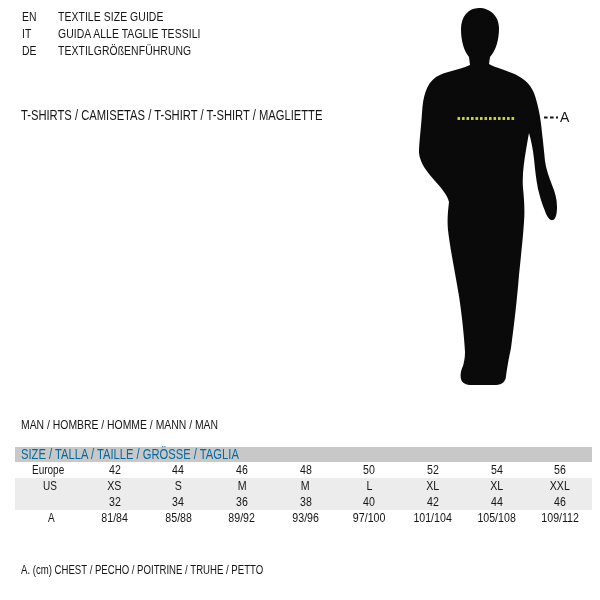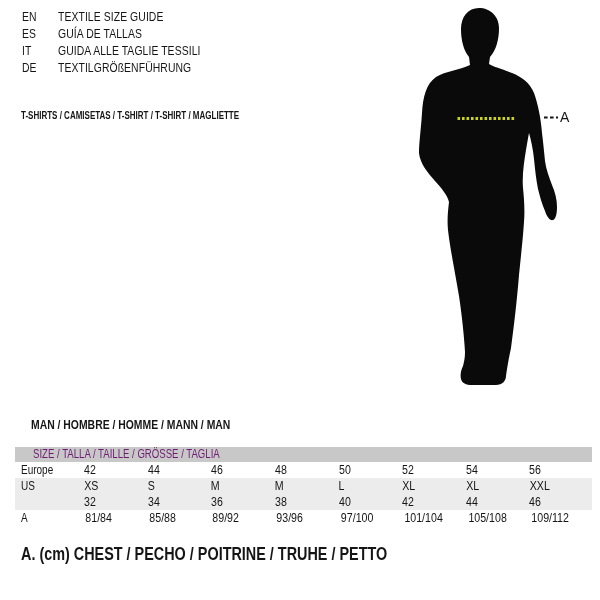--- a/index.html
+++ b/index.html
@@ -17,58 +17,54 @@
 
   
   .cond{display:inline-block;transform:scaleX(.8);transform-origin:0 50%;white-space:nowrap}
   .cond-c{display:inline-block;transform:scaleX(.85);white-space:nowrap}
 
   
   .langs{position:absolute;left:22px;top:8px;font-size:13px;letter-spacing:.1px}
   .lang-row{display:flex;height:17px;line-height:17px}
   .lang-code{width:36px}
   
-  .cats{position:absolute;left:21px;top:106px;font-size:10px;font-weight:700}
+  .cats{position:absolute;left:21px;top:106px;font-size:14px;font-weight:400}
   .cats div{height:19px;line-height:19px}
 
   
   .fig-svg{position:absolute;left:0;top:0;width:600px;height:600px;pointer-events:none}
   .sil{fill:var(--silhouette)}
   .chestline{stroke:var(--measure-yellow);stroke-width:3;stroke-dasharray:2.6 1.9;fill:none}
   .callout{stroke:#141414;stroke-width:2;stroke-dasharray:3.6 2.4;fill:none}
   .measure-a{position:absolute;left:560px;top:109px;font-size:14px;line-height:16px;font-weight:400}
 
   
-  .man-heading{position:absolute;left:31px;top:417px;font-size:13px;font-weight:700;line-height:15px}
+  .man-heading{position:absolute;left:21px;top:417px;font-size:13px;font-weight:400;line-height:15px}
 
   
   .sizetable{position:absolute;left:15px;top:447px;width:577px;font-size:12.5px}
-  .thead{background:var(--table-header-bg);height:15px;line-height:15px;padding-left:18px;font-size:12px;color:#701a75}
+  .thead{background:var(--table-header-bg);height:15px;line-height:15px;padding-left:6px;font-size:14px;color:#0369a1}
   .trow{display:flex;height:16px;line-height:16px;align-items:center}
   .trow.alt{background:var(--table-alt-bg)}
   .trow.last{height:17px;line-height:17px}
-  .trow .lbl{width:68px;padding-left:6px;text-align:left}
-  .trow .c{flex:1;text-align:left}
+  .trow .lbl{width:68px;padding-left:6px;text-align:center}
+  .trow .c{flex:1;text-align:center}
 
   
-  .footnote{position:absolute;left:21px;top:547px;font-size:18px;font-weight:700;line-height:15px}
+  .footnote{position:absolute;left:21px;top:563px;font-size:12px;font-weight:400;line-height:15px}
 </style>
 </head>
 <body>
 
 <div class="page">
 
   <div class="langs">
     <div class="lang-row">
       <span class="lang-code"><span class="cond">EN</span></span>
       <span class="cond">TEXTILE SIZE GUIDE</span>
-    </div>
-    <div class="lang-row">
-      <span class="lang-code"><span class="cond">ES</span></span>
-      <span class="cond">GUÍA DE TALLAS</span>
     </div>
     <div class="lang-row">
       <span class="lang-code"><span class="cond">IT</span></span>
       <span class="cond">GUIDA ALLE TAGLIE TESSILI</span>
     </div>
     <div class="lang-row">
       <span class="lang-code"><span class="cond">DE</span></span>
       <span class="cond">TEXTILGRÖßENFÜHRUNG</span>
     </div>
   </div>

